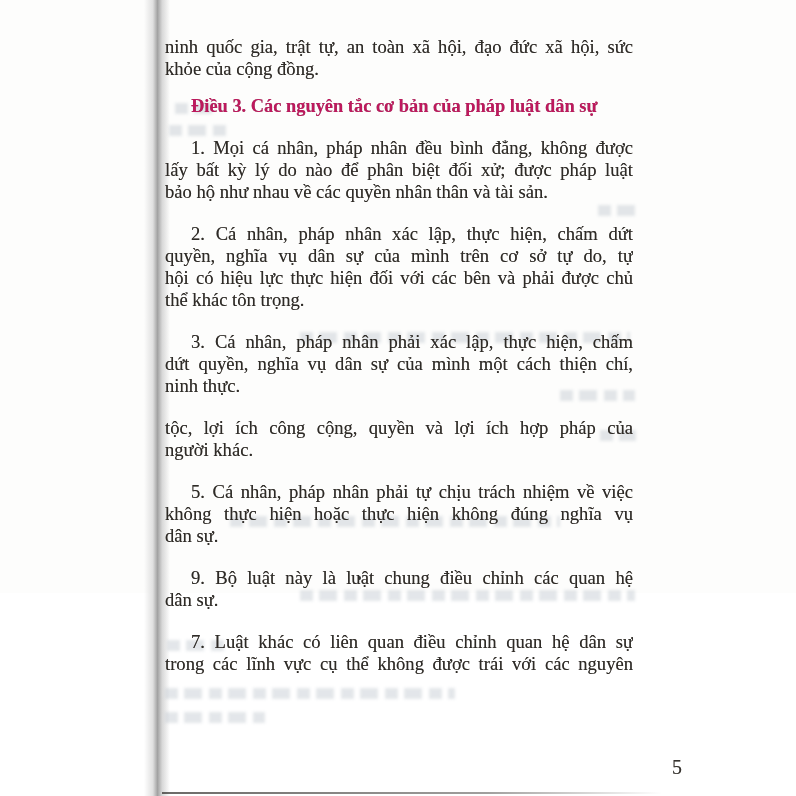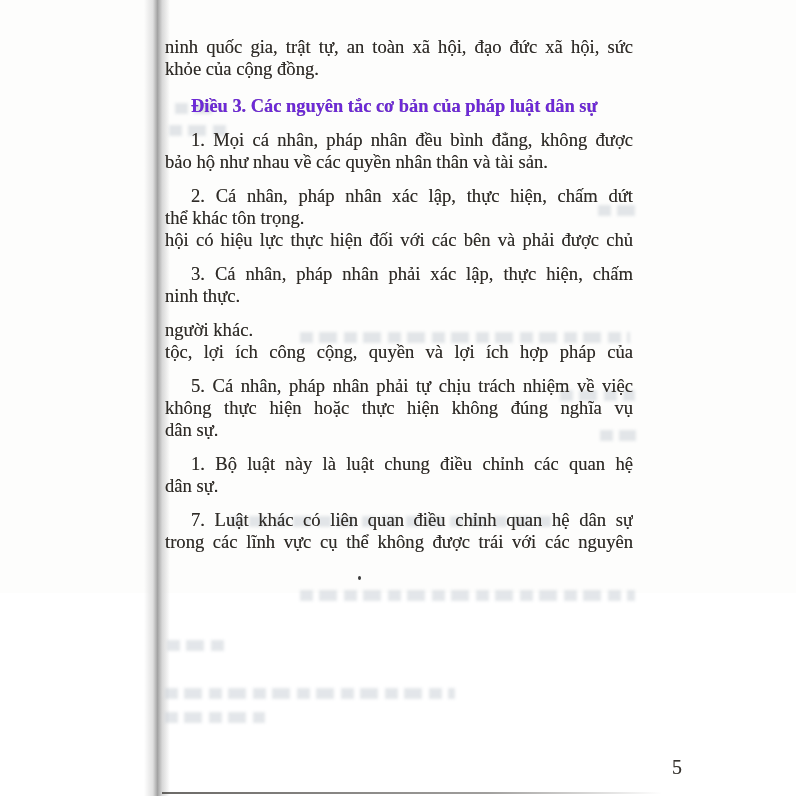--- a/index.html
+++ b/index.html
@@ -24,23 +24,23 @@
   
   .bottom-edge{
     position:absolute;left:162px;top:792px;width:500px;height:2px;
     background:linear-gradient(90deg, rgba(45,42,38,.7), rgba(45,42,38,.45) 65%, rgba(45,42,38,0));
   }
   .textcol{
     position:absolute;left:165px;top:36px;width:468px;
     color:#2e2b27;font-size:18.6px;line-height:22px;
     text-shadow:0 0 .5px rgba(55,48,40,.55);
   }
-  .para{margin-top:12px;}
+  .para{margin-top:20px;}
   .para:first-child{margin-top:0;}
-  .para.heading{margin-top:15px;font-weight:700;color:#6d28d9;}
+  .para.heading{margin-top:15px;font-weight:700;color:#be185d;}
   .line{
     height:22px;overflow:hidden;
     text-align:justify;text-align-last:justify;
   }
   .line.end{text-align-last:left;}
   .line.indent{text-indent:26px;}
   .heading .line{text-align:left;text-align-last:left;white-space:nowrap;font-size:18.4px;}
   .pageno{
     position:absolute;left:672px;top:756px;
     font-size:20px;color:#35322e;
@@ -82,42 +82,45 @@
   <div class="textcol">
       <div class="para">
         <div class="line">ninh quốc gia, trật tự, an toàn xã hội, đạo đức xã hội, sức</div>
         <div class="line end">khỏe của cộng đồng.</div>
       </div>
       <div class="para heading">
         <div class="line indent">Điều 3. Các nguyên tắc cơ bản của pháp luật dân sự</div>
       </div>
       <div class="para">
         <div class="line indent">1. Mọi cá nhân, pháp nhân đều bình đẳng, không được</div>
+        <div class="line">lấy bất kỳ lý do nào để phân biệt đối xử; được pháp luật</div>
         <div class="line end">bảo hộ như nhau về các quyền nhân thân và tài sản.</div>
       </div>
       <div class="para">
         <div class="line indent">2. Cá nhân, pháp nhân xác lập, thực hiện, chấm dứt</div>
+        <div class="line">quyền, nghĩa vụ dân sự của mình trên cơ sở tự do, tự</div>
+        <div class="line">hội có hiệu lực thực hiện đối với các bên và phải được chủ</div>
         <div class="line end">thể khác tôn trọng.</div>
-        <div class="line">hội có hiệu lực thực hiện đối với các bên và phải được chủ</div>
       </div>
       <div class="para">
         <div class="line indent">3. Cá nhân, pháp nhân phải xác lập, thực hiện, chấm</div>
+        <div class="line">dứt quyền, nghĩa vụ dân sự của mình một cách thiện chí,</div>
         <div class="line end">ninh thực.</div>
       </div>
       <div class="para">
+        <div class="line">tộc, lợi ích công cộng, quyền và lợi ích hợp pháp của</div>
         <div class="line end">người khác.</div>
-        <div class="line">tộc, lợi ích công cộng, quyền và lợi ích hợp pháp của</div>
       </div>
       <div class="para">
         <div class="line indent">5. Cá nhân, pháp nhân phải tự chịu trách nhiệm về việc</div>
         <div class="line">không thực hiện hoặc thực hiện không đúng nghĩa vụ</div>
         <div class="line end">dân sự.</div>
       </div>
       <div class="para">
-        <div class="line indent">1. Bộ luật này là luật chung điều chỉnh các quan hệ</div>
+        <div class="line indent">9. Bộ luật này là luật chung điều chỉnh các quan hệ</div>
         <div class="line end">dân sự.</div>
       </div>
       <div class="para">
         <div class="line indent">7. Luật khác có liên quan điều chỉnh quan hệ dân sự</div>
         <div class="line">trong các lĩnh vực cụ thể không được trái với các nguyên</div>
       </div>
     </div>
 
   <div class="pageno">5</div>
 

